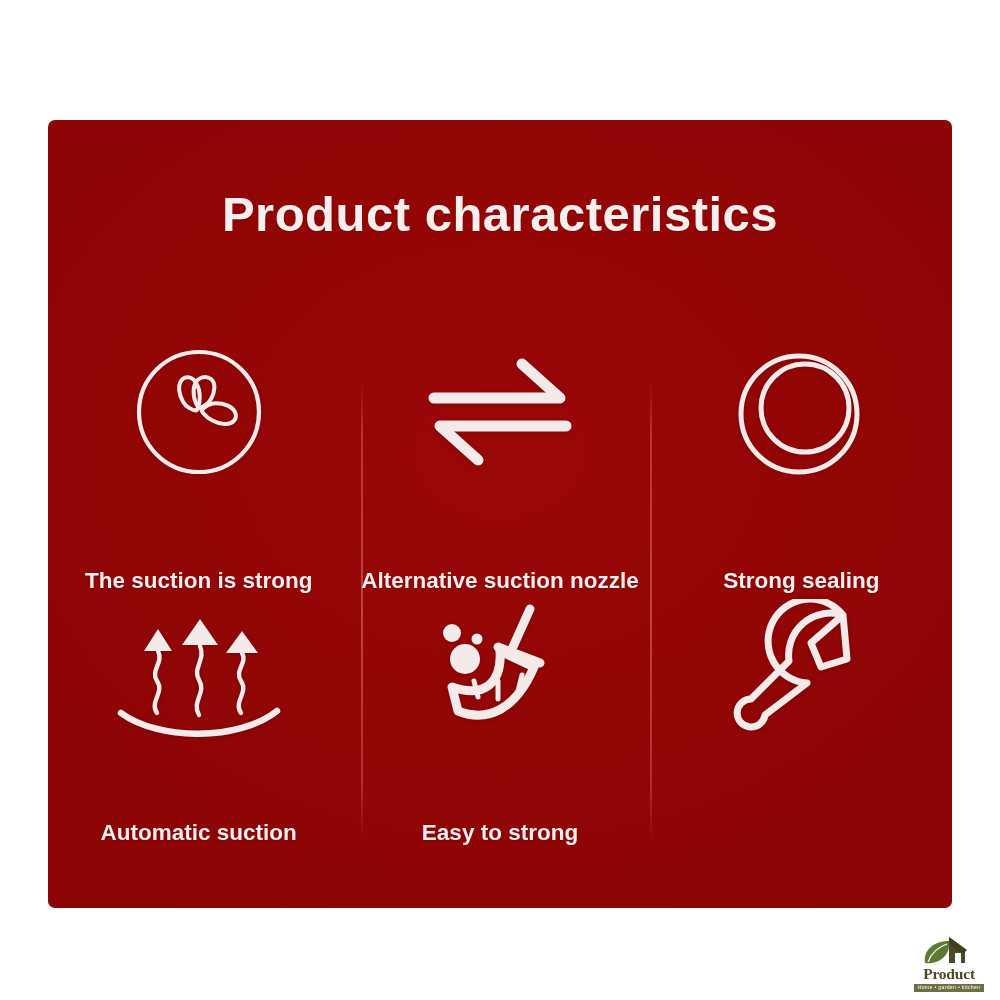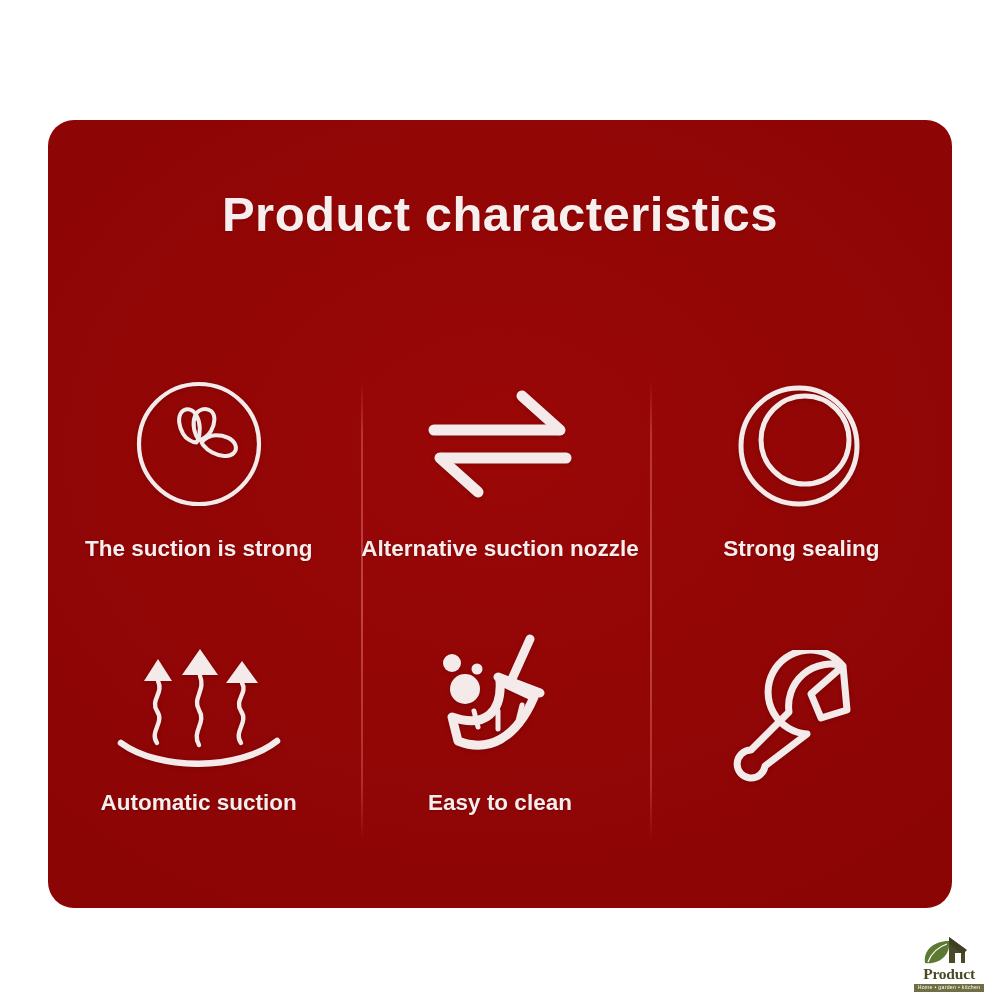--- a/index.html
+++ b/index.html
@@ -15,21 +15,21 @@
     font-family: "Liberation Sans", sans-serif;
   }
 
   
   #feature-panel {
     position: absolute;
     left: 48px;
     top: 120px;
     width: 904px;
     height: 788px;
-    border-radius: 26px;
+    border-radius: 7px;
     background:
       radial-gradient(ellipse 120% 110% at 50% 42%, #9a0707 0%, #8d0505 55%, #840404 100%);
     overflow: hidden;
   }
 
   
   .col-divider {
     position: absolute;
     top: 260px;
     width: 2px;
@@ -66,21 +66,21 @@
     width: 904px;
     display: grid;
     grid-template-columns: repeat(3, 1fr);
     grid-template-rows: 252px 252px;
   }
   .feature-cell {
     position: relative;
     display: flex;
     flex-direction: column;
     align-items: center;
-    justify-content: center;
+    justify-content: space-between;
   }
   .feature-icon {
     height: 140px;
     display: flex;
     align-items: center;
     justify-content: center;
   }
   .feature-icon svg {
     display: block;
     filter: drop-shadow(0 1px 2px rgba(0,0,0,0.18));
@@ -210,21 +210,21 @@
             <path d="M68 46 L110 62"></path>
             <path d="M104 66 C86 108 58 122 28 110 L22 86 C56 98 72 80 70 50 Z"></path>
           </g>
           <g stroke="#f4eaea" stroke-width="5" stroke-linecap="round">
             <path d="M48 96 L44 80"></path>
             <path d="M68 98 L68 80"></path>
             <path d="M88 90 L92 74"></path>
           </g>
         </svg>
       </div>
-      <div class="feature-label">Easy to clean</div>
+      <div class="feature-label">Easy to strong</div>
     </div>
 
     <div class="feature-cell row2">
       <div class="feature-icon">
         <svg width="140" height="140" viewBox="0 0 140 140" fill="none">
           <path d="M112 16
                    A42 42 0 1 0 76 84
                    L34 116
                    A14 14 0 1 1 20 100
                    L58 62

